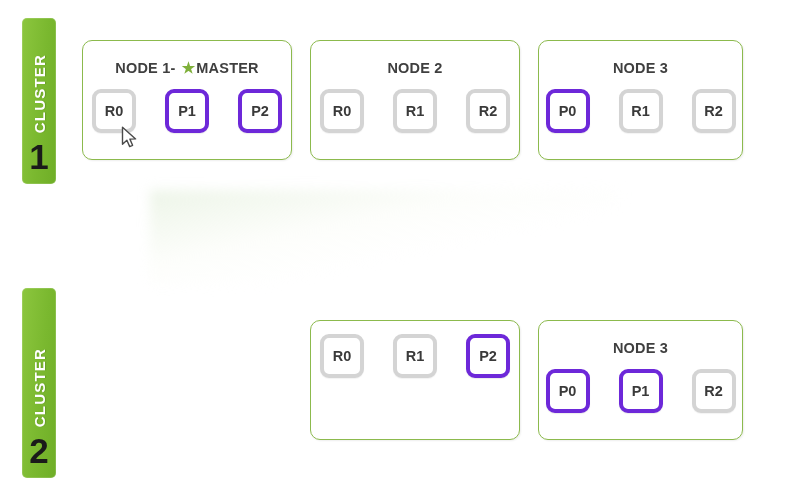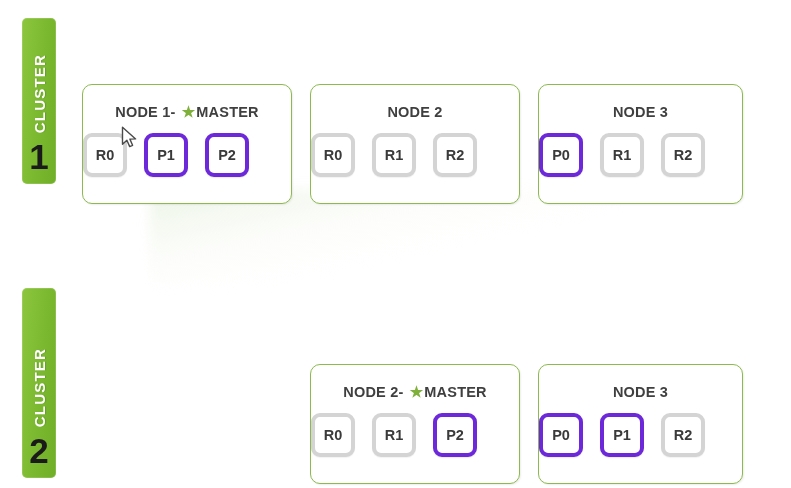--- a/index.html
+++ b/index.html
@@ -72,41 +72,41 @@
   #cluster-band-2 { left: 22px; top: 288px; height: 190px; }
 
   
   .node-box {
     position: absolute;
     box-sizing: border-box;
     background: #ffffff;
     border: 1.5px solid #8cba4d;
     border-radius: 10px;
     box-shadow: 1px 1px 2px rgba(0,0,0,0.07);
-    margin-top: 44px;
   }
   .node-title {
     text-align: center;
     font-size: 14.5px;
     font-weight: bold;
     color: #3f3f3f;
     letter-spacing: 0.2px;
     margin-top: 19px;
     white-space: nowrap;
   }
   .node-title .star {
     color: #7fb03a;
     font-size: 15px;
     margin: 0 1px 0 2px;
     line-height: 1;
   }
 
   .shard-row {
     display: flex;
-    gap: 17px;
+    justify-content: center;
+    gap: 29px;
     margin-top: 13px;
   }
   .shard {
     width: 44px;
     height: 44px;
     box-sizing: border-box;
     border-radius: 9px;
     background: #ffffff;
     display: flex;
     align-items: center;
@@ -183,24 +183,20 @@
       <div class="shard replica">R2</div>
     </div>
   </div>
 
   <div class="cluster-band" id="cluster-band-2">
     <span class="band-word">CLUSTER</span>
     <span class="band-num">2</span>
   </div>
 
   <div class="node-box" id="node-box-c2-n2">
-    <div class="node-title">
-      <span>NODE 2</span><span>-</span>
-      <span class="star">★</span><span>MASTER</span>
-    </div>
     <div class="shard-row">
       <div class="shard replica">R0</div>
       <div class="shard replica">R1</div>
       <div class="shard primary">P2</div>
     </div>
   </div>
 
   <div class="node-box" id="node-box-c2-n3">
     <div class="node-title">NODE 3</div>
     <div class="shard-row">

